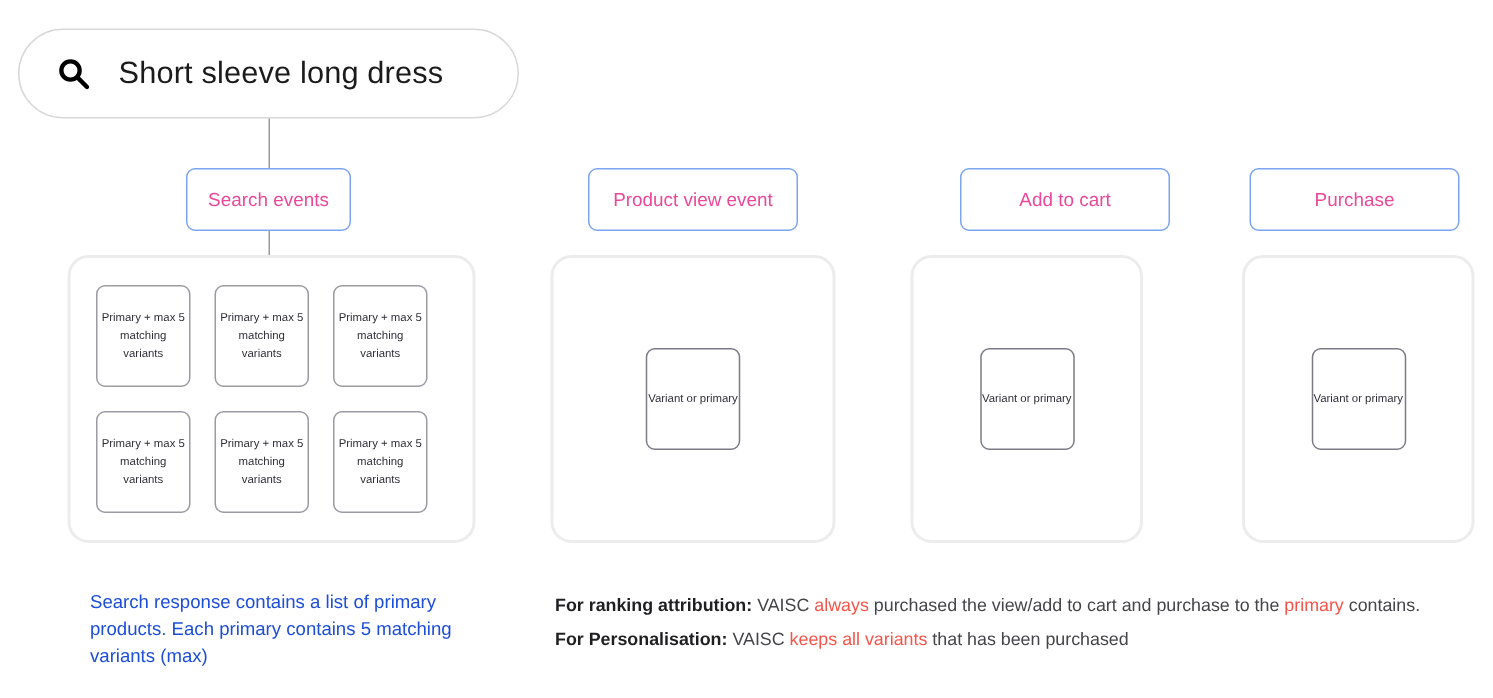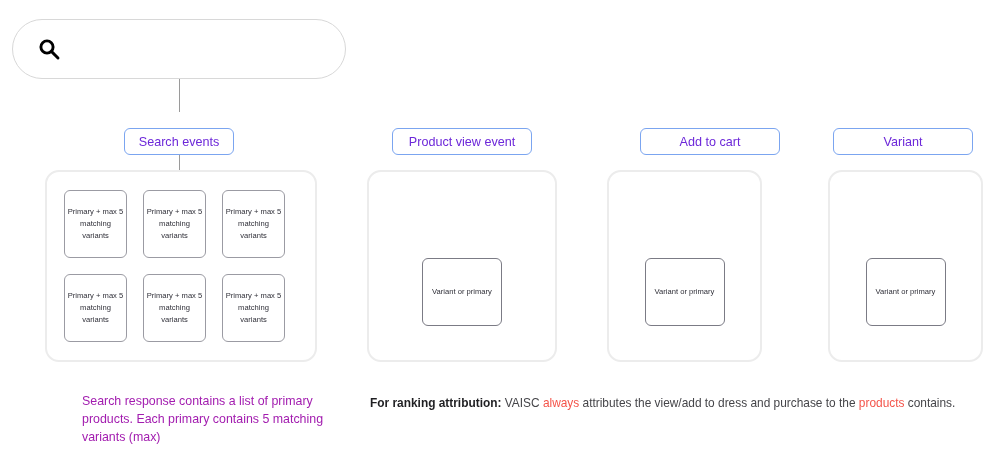--- a/index.html
+++ b/index.html
@@ -50,31 +50,31 @@
     position: absolute;
     width: 1.3px;
     background: #9a9a9a;
   }
   #connector-top    { left: 178.5px; top: 79px;  height: 33px; }
   #connector-bottom { left: 178.5px; top: 139px; height: 32px; }
 
   
   .event-label {
     position: absolute;
-    top: 128px;
-    height: 27px;
+    top: 112px;
+    height: 42px;
     box-sizing: border-box;
     border: 1.3px solid #7ba5f0;
     border-radius: 6px;
     background: #fff;
     display: flex;
     align-items: center;
     justify-content: center;
     font-size: 12.6px;
-    color: #6d28d9;
+    color: #ec4899;
   }
   #label-search-events     { left: 124px; width: 110px; }
   #label-product-view      { left: 392px; width: 140px; text-align: center; }
   #label-add-to-cart       { left: 612px; width: 140px; margin-left: 28px; }
   #label-purchase          { left: 833px; width: 140px; }
 
   
   .panel {
     position: absolute;
     top: 170px;
@@ -111,48 +111,47 @@
     text-align: center;
     font-size: 7.6px;
     line-height: 1.58;
     color: #2f2f38;
     padding: 2px;
   }
 
   
   .variant-card {
     position: absolute;
-    width: 80px;
+    width: 63px;
     height: 68px;
     box-sizing: border-box;
     border: 1.1px solid #7b7b85;
     border-radius: 6px;
     background: #fff;
     display: flex;
     align-items: center;
     justify-content: center;
     text-align: center;
     font-size: 7.6px;
     line-height: 1.6;
     color: #2f2f38;
     left: 50%;
     top: 50%;
     transform: translate(-50%, -50%);
-    margin-top: 26px;
   }
 
   
   #caption-left {
     position: absolute;
-    left: 82px;
+    left: 60px;
     top: 392px;
     width: 250px;
     font-size: 12.4px;
     line-height: 1.46;
-    color: #a21caf;
+    color: #1d4ed8;
   }
   #notes {
     position: absolute;
     left: 370px;
     top: 392px;
     width: 615px;
     font-size: 11.9px;
     line-height: 1.92;
     color: #454549;
   }
@@ -161,29 +160,30 @@
   .hl { color: #f4544a; margin-top: 36px; }
 </style>
 </head>
 <body>
 
 <div id="search-bar">
   <svg id="search-icon" viewBox="0 0 24 24">
     <circle cx="10" cy="10" r="6.1" fill="none" stroke="#000" stroke-width="2.9"></circle>
     <line x1="14.6" y1="14.6" x2="21" y2="21" stroke="#000" stroke-width="2.9" stroke-linecap="round"></line>
   </svg>
+  <span id="search-query">Short sleeve long dress</span>
 </div>
 
 <div class="connector" id="connector-top"></div>
 <div class="connector" id="connector-bottom"></div>
 
 <div class="event-label" id="label-search-events">Search events</div>
 <div class="event-label" id="label-product-view">Product view event</div>
 <div class="event-label" id="label-add-to-cart">Add to cart</div>
-<div class="event-label" id="label-purchase">Variant</div>
+<div class="event-label" id="label-purchase">Purchase</div>
 
 <div class="panel" id="panel-search">
   <div id="primary-grid">
     <div class="primary-card">Primary + max 5 matching variants</div>
     <div class="primary-card">Primary + max 5 matching variants</div>
     <div class="primary-card">Primary + max 5 matching variants</div>
     <div class="primary-card">Primary + max 5 matching variants</div>
     <div class="primary-card">Primary + max 5 matching variants</div>
     <div class="primary-card">Primary + max 5 matching variants</div>
   </div>
@@ -197,14 +197,15 @@
   <div class="variant-card">Variant or primary</div>
 </div>
 
 <div class="panel" id="panel-purchase">
   <div class="variant-card">Variant or primary</div>
 </div>
 
 <div id="caption-left">Search response contains a list of primary products. Each primary contains 5 matching variants (max)</div>
 
 <div id="notes">
-  <div class="note-line"><span class="note-strong">For ranking attribution:</span><span> VAISC </span><span class="hl">always</span><span> attributes the view/add to dress and purchase to the </span><span class="hl">products</span><span> contains.</span></div>
+  <div class="note-line"><span class="note-strong">For ranking attribution:</span><span> VAISC </span><span class="hl">always</span><span> purchased the view/add to cart and purchase to the </span><span class="hl">primary</span><span> contains.</span></div>
+  <div class="note-line"><span class="note-strong">For Personalisation:</span><span> VAISC </span><span class="hl">keeps all variants</span><span> that has been purchased</span></div>
 </div>
 
 </body></html>

